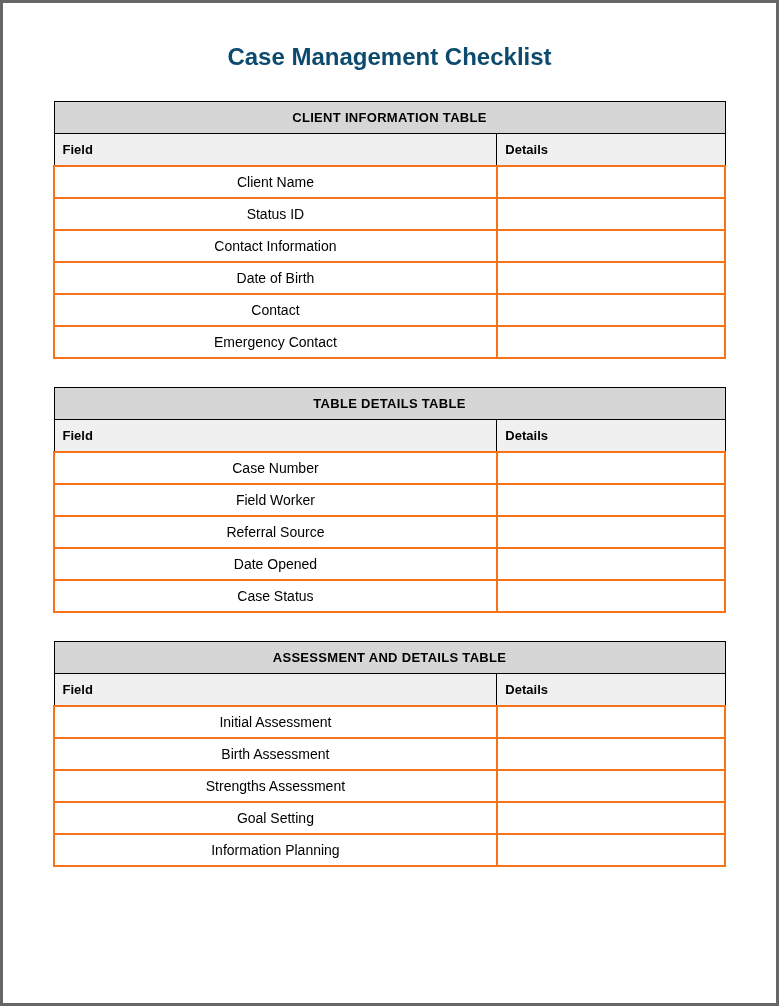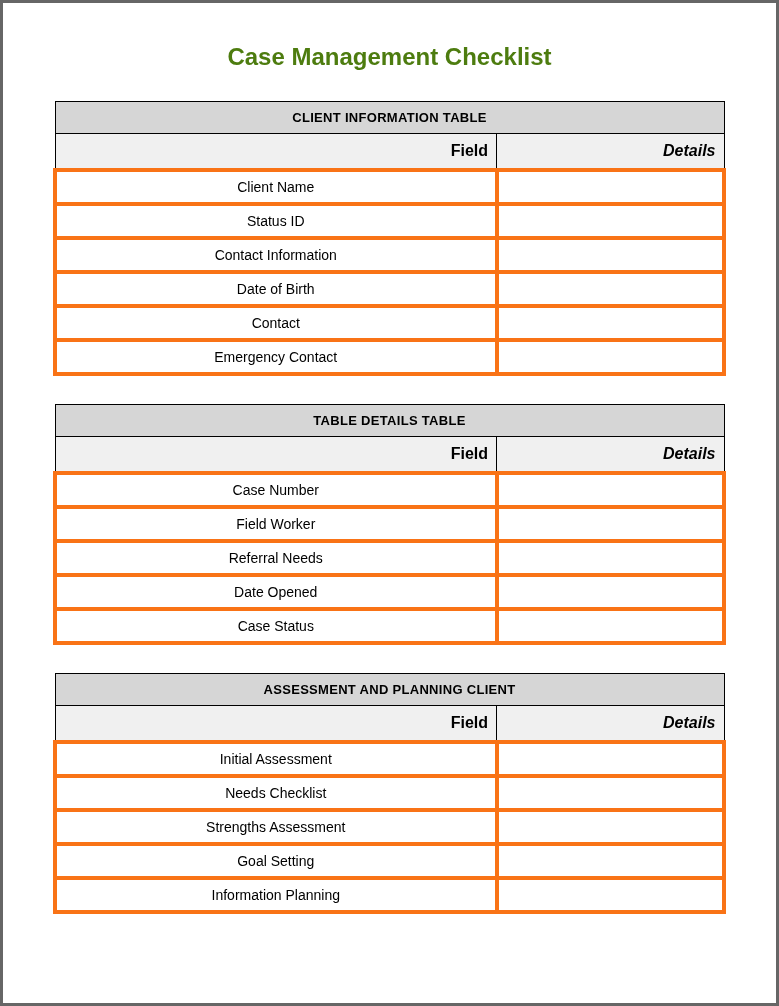--- a/index.html
+++ b/index.html
@@ -13,21 +13,21 @@
       width: 779px;
       height: 1006px;
       border: 3px solid #666;
       padding: 40px 50px;
     }
     h1 {
       text-align: center;
       font-size: 24px;
       font-weight: bold;
       margin-bottom: 30px;
-      color: #4d7c0f;
+      color: #0c4a6e;
     }
     .table-section {
       margin-bottom: 28px;
     }
     table {
       width: 100%;
       border-collapse: collapse;
       border: 1.5px solid #000;
     }
     .table-title {
@@ -35,37 +35,36 @@
       text-align: center;
       font-weight: bold;
       font-size: 13px;
       padding: 8px;
       border: 1.5px solid #000;
       letter-spacing: 0.3px;
     }
     th {
       background: #f0f0f0;
       font-weight: bold;
-      font-size: 16px;
+      font-size: 13px;
       padding: 8px;
       border: 1px solid #000;
-      text-align: right;
+      text-align: left;
     }
     td {
       font-size: 14px;
       padding: 7px 8px;
-      border: 4px solid #f97316;
+      border: 2px solid #f97316;
       text-align: center;
     }
     .col-field {
       width: 66%;
     }
     .col-details {
       width: 34%;
-      font-style: italic;
     }
   </style>
 </head>
 <body>
 
 <h1>Case Management Checklist</h1>
 
 <div class="table-section">
   <table>
     <tbody>
@@ -116,51 +115,51 @@
     </tr>
     <tr>
       <td class="col-field">Case Number</td>
       <td class="col-details"></td>
     </tr>
     <tr>
       <td class="col-field">Field Worker</td>
       <td class="col-details"></td>
     </tr>
     <tr>
-      <td class="col-field">Referral Needs</td>
+      <td class="col-field">Referral Source</td>
       <td class="col-details"></td>
     </tr>
     <tr>
       <td class="col-field">Date Opened</td>
       <td class="col-details"></td>
     </tr>
     <tr>
       <td class="col-field">Case Status</td>
       <td class="col-details"></td>
     </tr>
   </tbody>
     </table>
 </div>
 
 <div class="table-section">
   <table>
     <tbody>
         <tr>
-      <td colspan="2" class="table-title">ASSESSMENT AND PLANNING CLIENT</td>
+      <td colspan="2" class="table-title">ASSESSMENT AND DETAILS TABLE</td>
     </tr>
     <tr>
       <th class="col-field">Field</th>
       <th class="col-details">Details</th>
     </tr>
     <tr>
       <td class="col-field">Initial Assessment</td>
       <td class="col-details"></td>
     </tr>
     <tr>
-      <td class="col-field">Needs Checklist</td>
+      <td class="col-field">Birth Assessment</td>
       <td class="col-details"></td>
     </tr>
     <tr>
       <td class="col-field">Strengths Assessment</td>
       <td class="col-details"></td>
     </tr>
     <tr>
       <td class="col-field">Goal Setting</td>
       <td class="col-details"></td>
     </tr>

